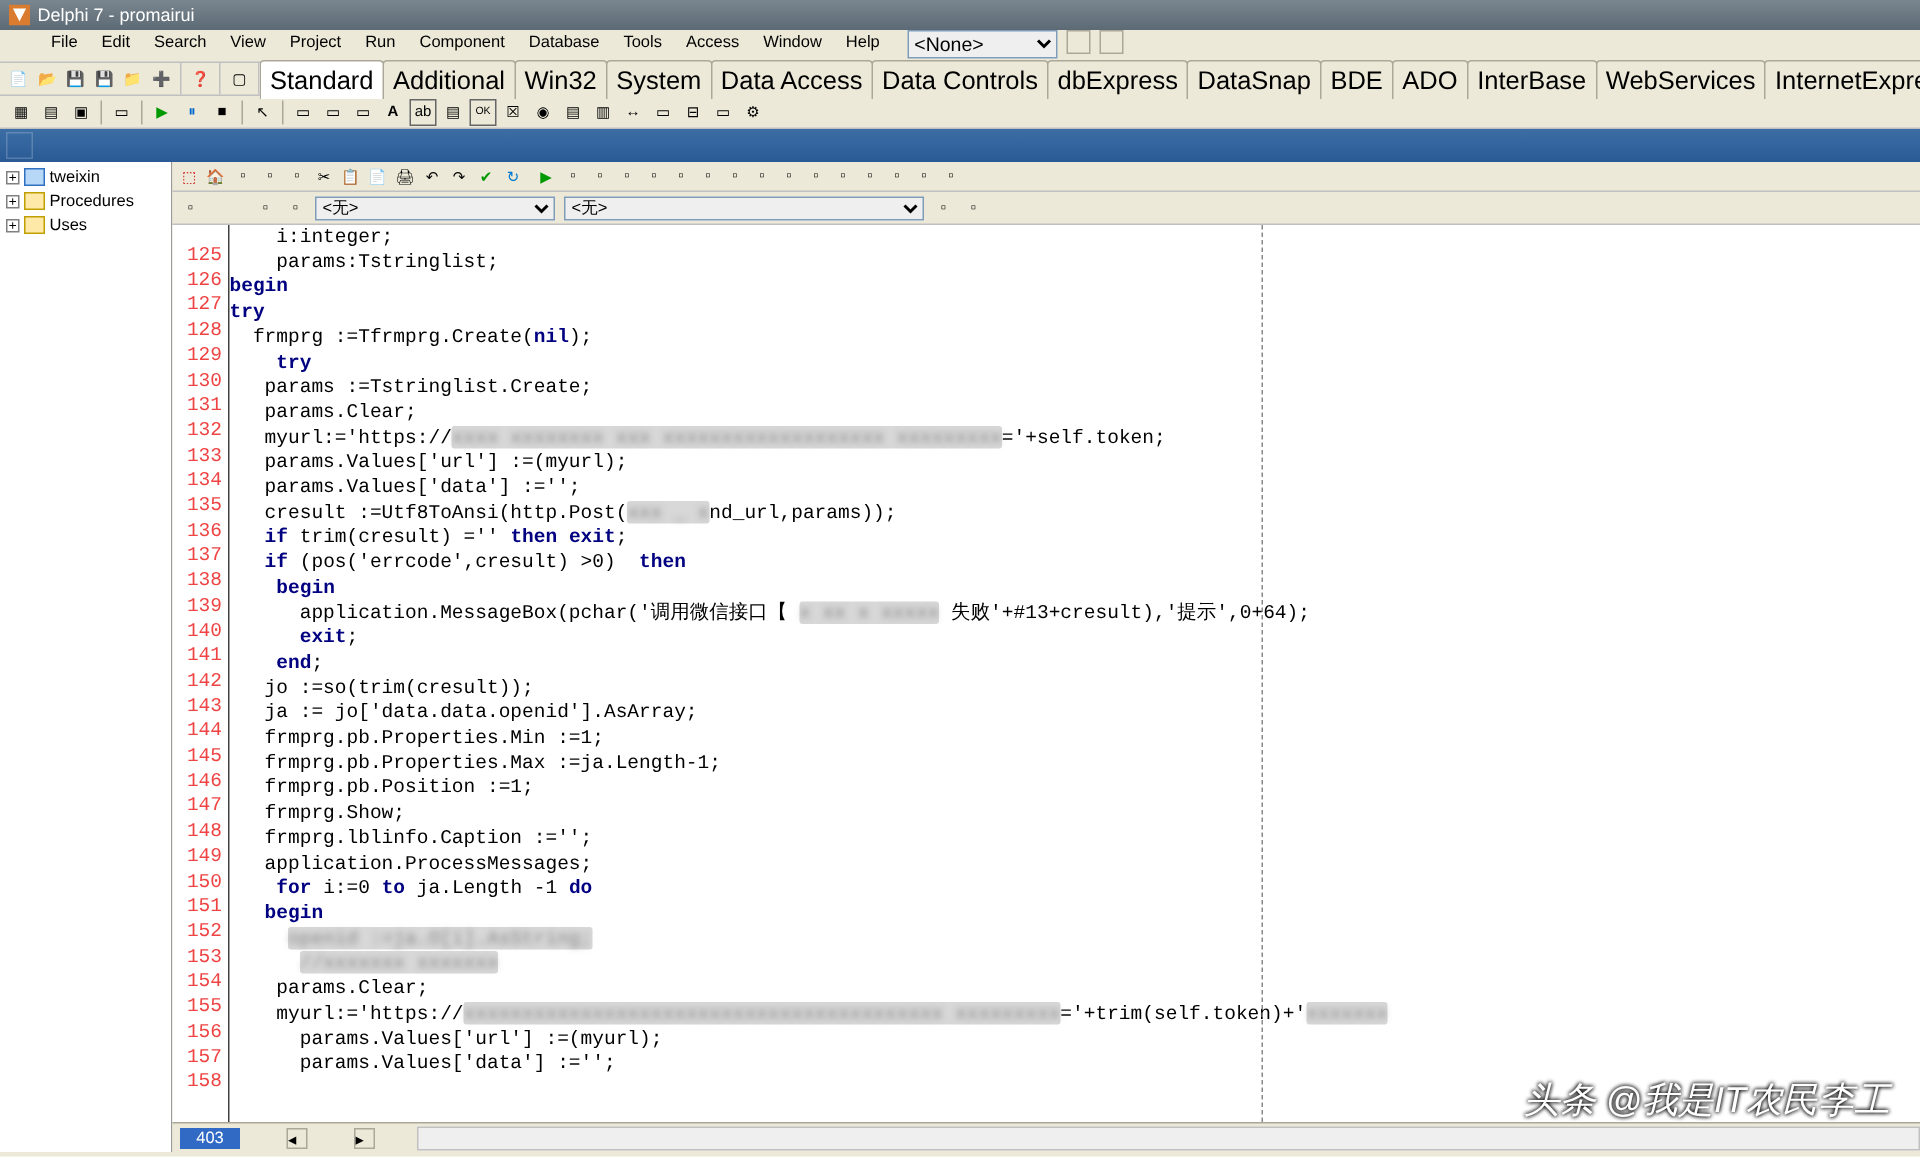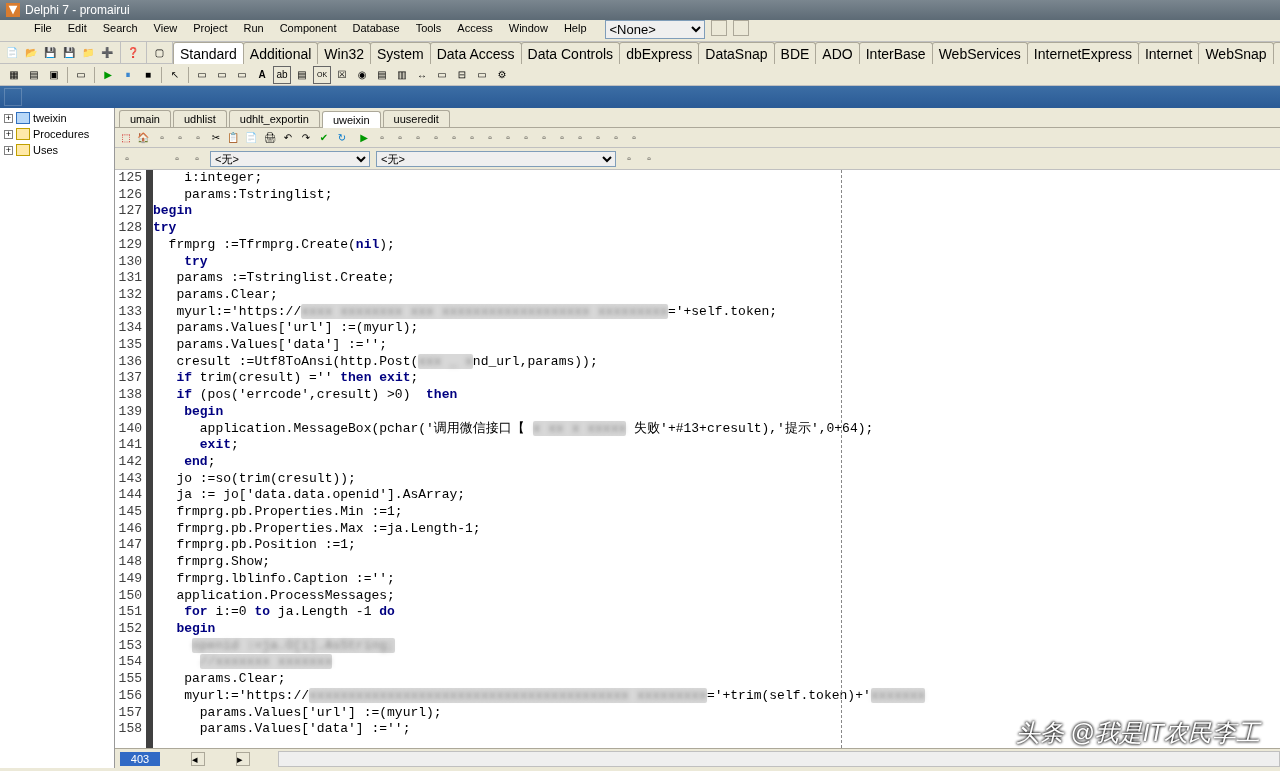--- a/index.html
+++ b/index.html
@@ -7,21 +7,21 @@
 .titlebar { height: 20px; background: linear-gradient(#7a868f,#5c6a75); color: #fff; display: flex; align-items: center; padding-left: 6px; font-size: 12px; }
 .titlebar .icon { width: 14px; height: 14px; margin-right: 5px; display: inline-block; }
 .menubar { height: 22px; background: #ece9d8; border-bottom: 1px solid #c0c0c0; display: flex; align-items: flex-start; padding-left: 26px; }
 .menubar .mi { padding: 2px 8px; cursor: default; }
 .menubar select { margin-left: 10px; width: 100px; font-size: 13px; border: 1px solid #7f9db9; }
 .menubar .sm-btn { width:16px; height:16px; margin-left:6px; border:1px solid #aca899; }
 .toolbar1 { height: 22px; background: #ece9d8; border-bottom: 1px solid #c0c0c0; display: flex; align-items: center; }
 .tb-grp { display: flex; align-items: center; padding: 0 3px; border-right: 1px solid #c0c0c0; height: 100%; }
 .tb-btn { width: 17px; height: 17px; margin: 0 1px; border: 1px solid transparent; display: inline-flex; align-items: center; justify-content: center; font-size: 10px; }
 .palette-tabs { display: flex; flex: 1; overflow: hidden; }
-.palette-tabs .tab { padding: 3px 6px; border: 1px solid #aca899; border-bottom: none; background: #ece9d8; margin-right: -1px; font-size: 14px; border-radius: 3px 3px 0 0; white-space: nowrap; cursor: default; position: relative; top: 1px; }
+.palette-tabs .tab { padding: 3px 6px; border: 1px solid #aca899; border-bottom: none; background: #ece9d8; margin-right: -1px; font-size: 17px; border-radius: 3px 3px 0 0; white-space: nowrap; cursor: default; position: relative; top: 1px; }
 .palette-tabs .tab.active { background: #fff; z-index: 2; }
 .toolbar2 { height: 22px; background: #ece9d8; border-bottom: 1px solid #c0c0c0; display: flex; align-items: center; padding-left: 4px; }
 .toolbar2 .tb-btn { width: 18px; height: 18px; }
 .toolbar2 .sep { width: 1px; height: 16px; background: #aca899; margin: 0 3px; }
 
 .docbar { height: 22px; background: linear-gradient(#3c6ea5,#2a5a95); display: flex; align-items: center; padding-left: 4px; }
 .docbar .doc-btn { width: 18px; height: 18px; border: 1px solid #fff3; margin-right: 2px; }
 
 .main { display: flex; height: 660px; }
 .sidebar { width: 115px; background: #fff; border-right: 1px solid #999; overflow: hidden; }
@@ -36,21 +36,21 @@
 .filetabs .tab { padding: 2px 10px; border: 1px solid #aca899; border-bottom: none; border-radius: 3px 3px 0 0; background: #ece9d8; margin-right: 2px; font-size: 11px; cursor: default; position: relative; }
 .filetabs .tab.active { background: #fff; top: 1px; }
 
 .editor-tb { height: 20px; display: flex; align-items: center; background: #ece9d8; border-bottom: 1px solid #c0c0c0; padding-left: 2px; }
 .editor-tb .tb-btn { width: 16px; height: 16px; }
 .editor-tb2 { height: 22px; display: flex; align-items: center; background: #ece9d8; border-bottom: 1px solid #c0c0c0; padding-left: 2px; }
 .editor-tb2 select { width: 160px; font-size: 11px; margin: 0 3px; border: 1px solid #7f9db9; }
 .editor-tb2 .tb-btn { width: 18px; height: 16px; }
 
 .codewrap { display: flex; flex: 1; background: #fff; overflow: hidden; position: relative; }
-.gutter { width: 38px; background: #fff; border-right: 7px solid #404040; text-align: right; color: #404040; font-family: Consolas, 'Courier New', monospace; font-size: 13px; line-height: 16.7px; padding-right: 4px; padding-top: 0; }
+.gutter { width: 38px; background: #fff; border-right: 1px solid #404040; text-align: right; color: #ef4444; font-family: Consolas, 'Courier New', monospace; font-size: 13px; line-height: 16.7px; padding-right: 4px; padding-top: 12px; }
 .code { flex: 1; font-family: Consolas, 'Courier New', monospace; font-size: 13px; line-height: 16.7px; white-space: pre; color: #000; overflow: hidden; }
 .kw { color: #000080; font-weight: bold; }
 .blur { background: #d8d8d8; color: transparent; text-shadow: 0 0 4px rgba(80,80,80,0.6); border-radius: 2px; }
 .page-sep { position: absolute; left: 726px; top: 0; bottom: 0; width: 0; border-right: 1px dashed #888; }
 
 .statusbar { height: 20px; display: flex; align-items: center; background: #ece9d8; border-top: 1px solid #aca899; gap: 28px; }
 .statusbar .ln { width: 40px; text-align: center; background: #316ac5; color: #fff; font-size: 11px; padding: 1px 0; margin-left: 5px; }
 .statusbar .scrl { width: 14px; height: 14px; border: 1px solid #aca899; margin-left: 3px; background: #ece9d8; }
 .statusbar .scroll-track { flex: 1; height: 16px; background: #efefef; border: 1px solid #c0c0c0; }
 
@@ -175,27 +175,20 @@
           <span>Procedures</span>
         </div>
         <div class="tree-item">
           <span class="exp">+</span>
           <span class="tree-icon "></span>
           <span>Uses</span>
         </div>
       </div>
   </div>
   <div class="editorPanel">
-    <div class="filetabs" id="fileTabs">
-        <div class="tab">umain</div>
-        <div class="tab">udhlist</div>
-        <div class="tab">udhlt_exportin</div>
-        <div class="tab active">uweixin</div>
-        <div class="tab">uuseredit</div>
-      </div>
     <div class="editor-tb">
       <span class="tb-btn" style="color:#c00">⬚</span>
       <span class="tb-btn">🏠</span>
       <span class="tb-btn">▫</span>
       <span class="tb-btn">▫</span>
       <span class="tb-btn">▫</span>
       <span class="tb-btn">✂</span>
       <span class="tb-btn">📋</span>
       <span class="tb-btn">📄</span>
       <span class="tb-btn">🖨</span>

